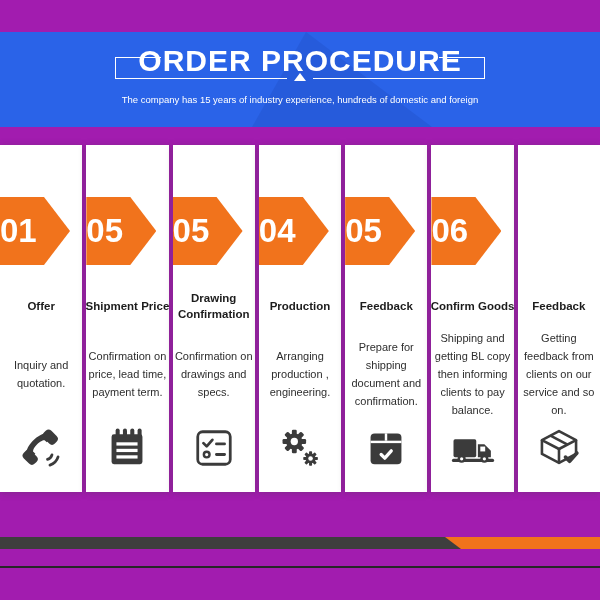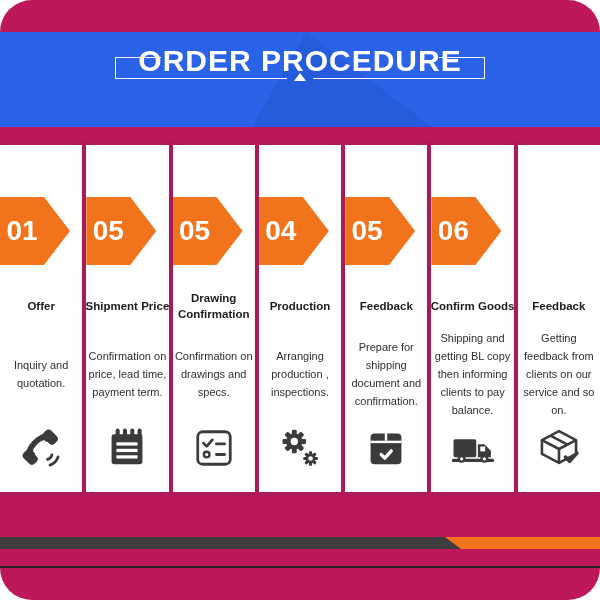--- a/index.html
+++ b/index.html
@@ -1,20 +1,19 @@
 <!DOCTYPE html>
 <html><head>
 <meta charset="utf-8">
 <style>
   html,body{margin:0;padding:0;background:#ffffff;}
   .page{
     position:relative; width:600px; height:600px; overflow:hidden;
-    background:#be185d;
+    background:#a21caf;
     font-family:"Liberation Sans","DejaVu Sans",sans-serif;
-    border-radius:32px;
   }
   
   .band{
     position:absolute; left:0; top:32px; width:600px; height:95px;
     background:var(--blue,#2a63e8); overflow:hidden;
   }
   .band-watermark{
     position:absolute; left:252px; top:0; width:180px; height:95px;
     background:rgba(10,30,110,0.10);
     clip-path:polygon(30% 0, 100% 100%, 0 100%);
@@ -48,22 +47,22 @@
   .card{
     position:relative; flex:1; background:#ffffff;
     box-shadow:0 1px 7px rgba(60,60,60,0.30);
   }
   .arrow{
     position:absolute; left:0; top:52px; width:70px; height:68px;
     background:var(--orange,#f1731c);
     clip-path:polygon(0 0, 44px 0, 70px 50%, 44px 100%, 0 100%);
   }
   .num{
-    display:block; width:44px; text-align:center; line-height:68px;
-    color:#ffffff; font-size:28px; font-weight:bold;
+    display:block; width:44px; text-align:left; line-height:68px;
+    color:#ffffff; font-size:33px; font-weight:bold;
   }
   .content{
     position:absolute; left:2px; right:2px; top:138px; bottom:10px;
     display:flex; flex-direction:column; align-items:center;
   }
   .step-title{
     min-height:46px; width:86px; margin:0 -4px;
     display:flex; align-items:center; justify-content:center;
     text-align:center; color:#1c1c1c;
     font-size:11.5px; font-weight:bold; line-height:16px;
@@ -104,20 +103,21 @@
       <div class="tf-seg tf-left"></div>
       <div class="tf-seg tf-right"></div>
       <div class="tf-seg tf-topl"></div>
       <div class="tf-seg tf-topr"></div>
       <div class="tf-seg tf-botl"></div>
       <div class="tf-seg tf-botr"></div>
       <div class="tf-tri"></div>
     </div>
     <div class="main-title">ORDER PROCEDURE</div>
     <div class="subtitle">
+      <div>The company has 15 years of industry experience, hundreds of domestic and foreign</div>
     </div>
   </div>
 
   <div class="cards">
   <div class="card">
     <div class="arrow">
       <span class="num">01</span>
     </div>
     <div class="content">
       <div class="step-title">Offer</div>
@@ -178,21 +178,21 @@
           </div>
     </div>
   </div>
 
   <div class="card">
     <div class="arrow">
       <span class="num">04</span>
     </div>
     <div class="content">
       <div class="step-title">Production</div>
-      <div class="step-desc">Arranging production , inspections.</div>
+      <div class="step-desc">Arranging production , engineering.</div>
       <div class="step-icon">
             <svg viewBox="0 0 64 64">
               <g transform="translate(25,24)">
                 <g fill="#3b3b3b">
                   <rect x="-3" y="-14.5" width="6" height="29" rx="1.5"></rect>
                   <rect x="-3" y="-14.5" width="6" height="29" rx="1.5" transform="rotate(45)"></rect>
                   <rect x="-3" y="-14.5" width="6" height="29" rx="1.5" transform="rotate(90)"></rect>
                   <rect x="-3" y="-14.5" width="6" height="29" rx="1.5" transform="rotate(135)"></rect>
                   <circle r="10"></circle>
                 </g>

